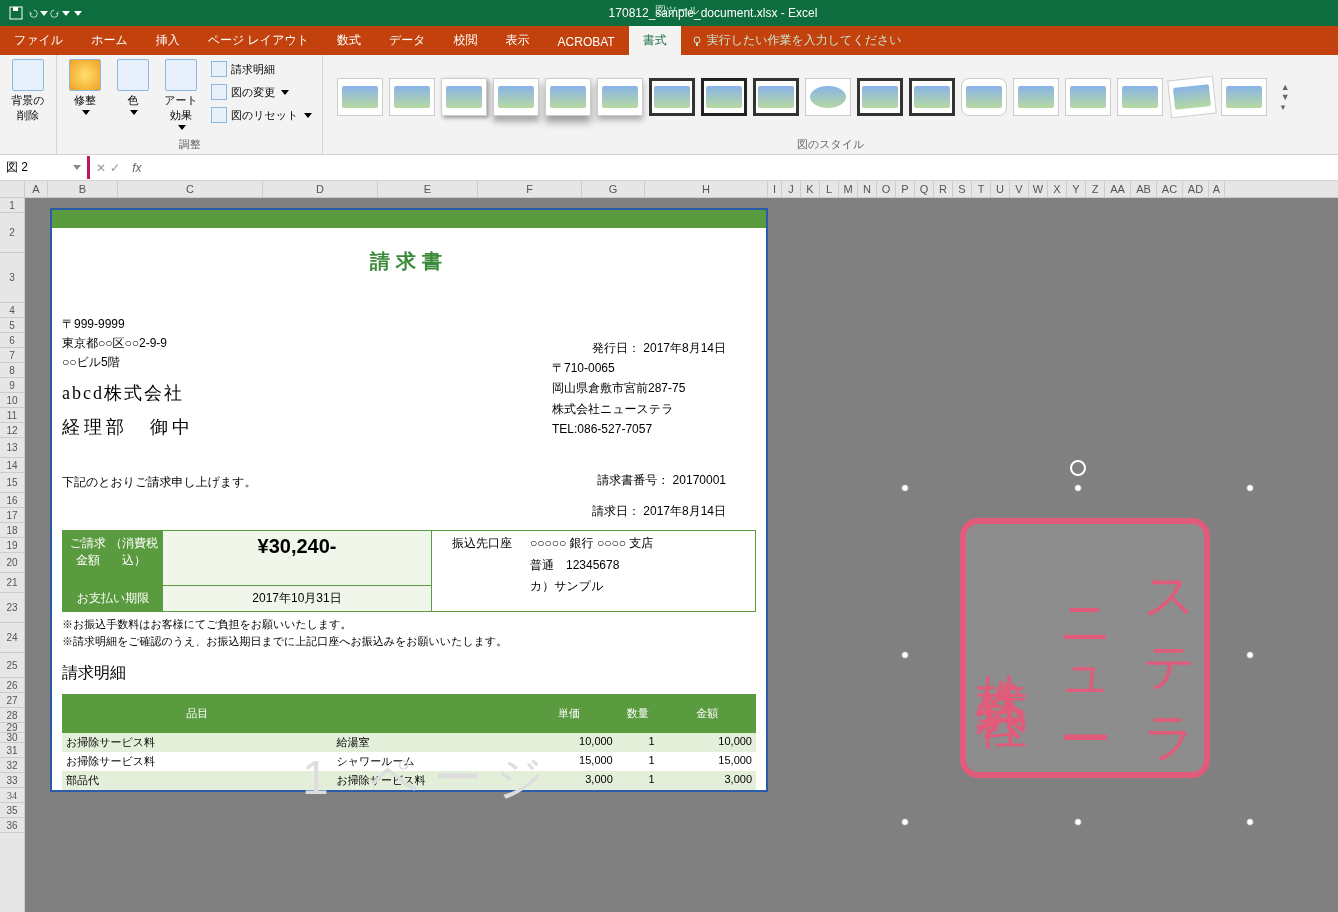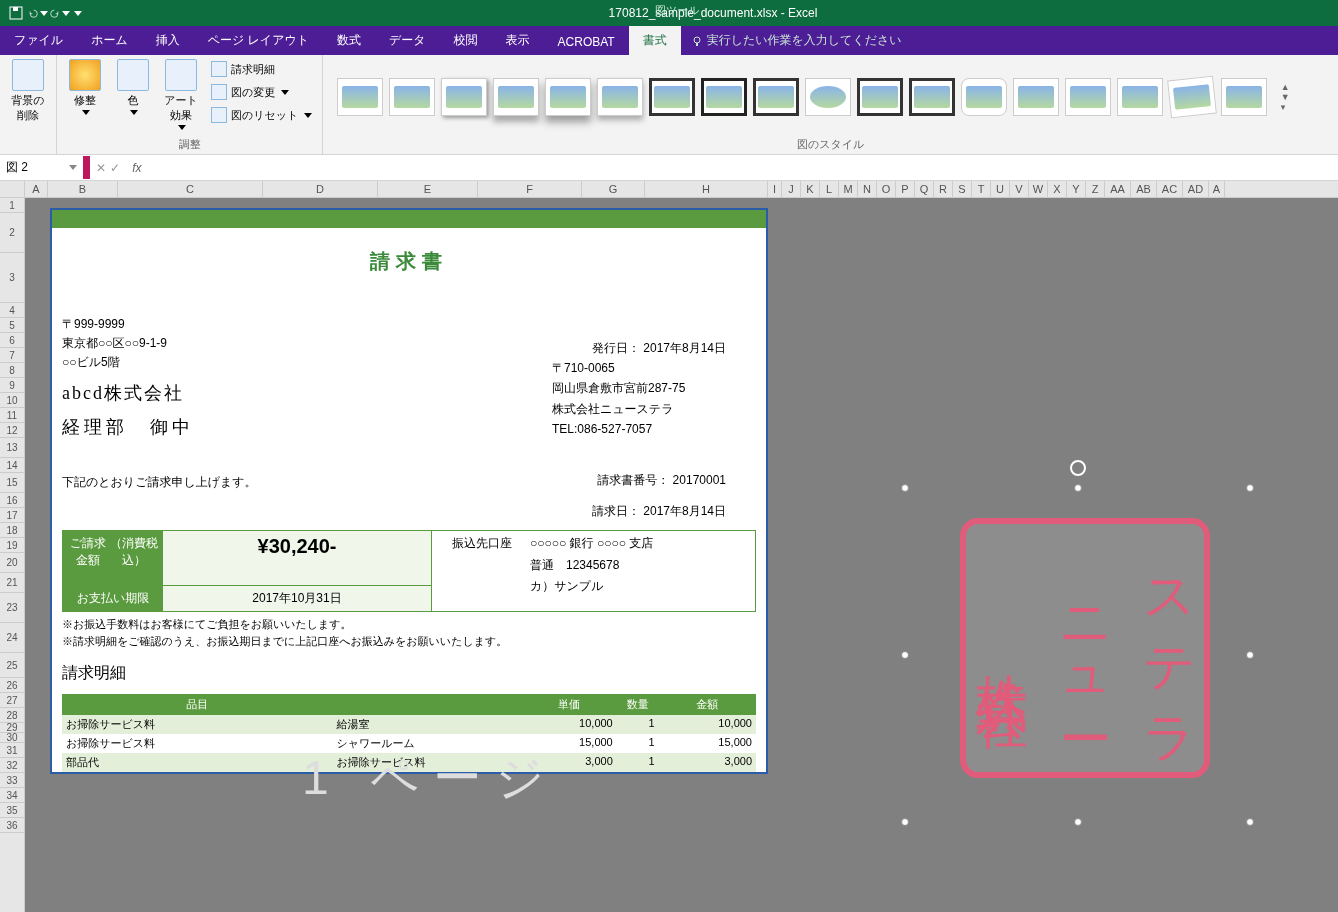--- a/index.html
+++ b/index.html
@@ -6,21 +6,21 @@
 body { font-family: "Meiryo", "Yu Gothic", sans-serif; font-size: 12px; background: #fff; overflow: hidden; }
 
 
 .titlebar { background: #0d6d3e; height: 26px; display: flex; align-items: center; color: #fff; }
 .qat { display: flex; gap: 2px; padding: 0 6px; align-items: center; }
 .qat-btn { width: 20px; height: 20px; display: flex; align-items: center; justify-content: center; color: #fff; }
 .titlebar-center { flex: 1; text-align: center; font-size: 12px; position: relative; }
 .picture-tools { position: absolute; left: 567px; top: -3px; color: #c8e6d5; font-size: 11px; }
 
 
-.ribbon-tabs { background: #4c1d95; height: 29px; display: flex; align-items: flex-end; color: #fff; }
+.ribbon-tabs { background: #c2410c; height: 29px; display: flex; align-items: flex-end; color: #fff; }
 .tab { padding: 6px 14px; font-size: 12px; cursor: pointer; }
 .tab.context { background: #217346; }
 .tab.active { background: #f3f3f3; color: #217346; }
 .tellme { color: #c8e6d5; font-size: 12px; padding: 6px 10px; display: flex; align-items: center; gap: 4px; }
 .lightbulb { width: 12px; height: 12px; }
 
 
 .ribbon { background: #f3f3f3; border-bottom: 1px solid #d4d4d4; height: 100px; display: flex; }
 .rgroup { border-right: 1px solid #d4d4d4; padding: 4px 6px 2px; display: flex; flex-direction: column; }
 .rgroup-body { flex: 1; display: flex; gap: 4px; align-items: flex-start; }
@@ -34,21 +34,21 @@
 
 .styles-gallery { flex: 1; display: flex; align-items: center; gap: 6px; padding: 4px 8px; flex-wrap: nowrap; overflow: hidden; }
 .style-item { width: 46px; height: 38px; border: 1px solid #ccc; display: flex; align-items: center; justify-content: center; background: #fff; }
 .style-thumb { width: 36px; height: 22px; background: linear-gradient(#8ab3e8, #b5d9a0); border-radius: 2px; }
 .style-item.framed { border: 3px solid #333; }
 .style-item.oval .style-thumb { border-radius: 50%; }
 .gallery-more { width: 16px; display: flex; flex-direction: column; align-items: center; justify-content: center; gap: 8px; font-size: 9px; color: #666; margin-left: 4px; }
 
 
 .formula-bar { height: 26px; background: #fff; border-bottom: 1px solid #d4d4d4; display: flex; align-items: center; }
-.name-box { width: 90px; border-right: 7px solid #be185d; padding: 3px 6px; display: flex; align-items: center; font-size: 12px; }
+.name-box { width: 90px; border-right: 3px solid #be185d; padding: 3px 6px; display: flex; align-items: center; font-size: 12px; }
 .fb-btns { display: flex; gap: 4px; padding: 0 6px; color: #999; }
 .fx { padding: 0 6px; font-style: italic; color: #666; }
 .fb-input { flex: 1; padding: 2px 6px; }
 
 
 .sheet-area { position: relative; height: calc(100vh - 181px); overflow: hidden; background: #fff; }
 .col-headers { position: absolute; top: 0; left: 0; right: 0; height: 17px; background: #e6e6e6; border-bottom: 1px solid #ccc; display: flex; }
 .corner { width: 25px; border-right: 1px solid #ccc; }
 .colh { border-right: 1px solid #ccc; text-align: center; font-size: 11px; color: #555; line-height: 16px; }
 .row-headers { position: absolute; top: 17px; left: 0; width: 25px; bottom: 0; background: #e6e6e6; border-right: 1px solid #ccc; }
@@ -77,21 +77,21 @@
 .summary-right { flex: 1; padding: 2px 0 0 20px; font-size: 12px; line-height: 1.8; border: 1px solid #5b9b3f; border-left: none; }
 .sr-row { display: flex; }
 .sr-label { width: 78px; }
 
 .notes { font-size: 11px; line-height: 1.5; margin: 4px 0 14px; }
 
 .wmark { position: absolute; left: 250px; top: 536px; font-size: 48px; color: #ddd; letter-spacing: 14px; }
 
 .meisai-label { font-size: 16px; margin-bottom: 10px; }
 .meisai-head { display: flex; background: #5b9b3f; color: #fff; font-size: 11px; text-align: center; }
-.mh { padding: 3px 4px; }
+.mh { padding: 12px 4px; }
 .mh.item { width: 272px; } .mh.desc { width: 190px; } .mh.unit { width: 96px; } .mh.qty { width: 42px; } .mh.amt { width: 98px; }
 .meisai-row { display: flex; font-size: 11px; }
 .meisai-row.alt { background: #e4efda; }
 .mr { padding: 2px 4px; }
 .mr.item { width: 272px; } .mr.desc { width: 190px; } .mr.unit { width: 96px; text-align: right; } .mr.qty { width: 42px; text-align: right; } .mr.amt { width: 98px; text-align: right; }
 
 
 .stamp-sel { position: absolute; left: 880px; top: 290px; width: 345px; height: 334px; }
 .stamp-img { position: absolute; left: 55px; top: 30px; width: 250px; height: 260px; border: 6px solid #e15b7a; border-radius: 18px; display: flex; align-items: center; justify-content: center; gap: 14px; background: rgba(255,255,255,0.1); }
 .stamp-col { writing-mode: vertical-rl; font-size: 52px; color: #e15b7a; font-family: serif; letter-spacing: 8px; }
@@ -340,39 +340,39 @@
       <div class="rowh" style="height: 30px; line-height: 30px;">24</div>
       <div class="rowh" style="height: 25px; line-height: 25px;">25</div>
       <div class="rowh" style="height: 15px; line-height: 15px;">26</div>
       <div class="rowh" style="height: 15px; line-height: 15px;">27</div>
       <div class="rowh" style="height: 15px; line-height: 15px;">28</div>
       <div class="rowh" style="height: 10px; line-height: 10px;">29</div>
       <div class="rowh" style="height: 10px; line-height: 10px;">30</div>
       <div class="rowh" style="height: 15px; line-height: 15px;">31</div>
       <div class="rowh" style="height: 15px; line-height: 15px;">32</div>
       <div class="rowh" style="height: 15px; line-height: 15px;">33</div>
-      <div class="rowh" style="height: 15px; line-height: 15px;">34</div>
+      <div class="rowh" style="height: 15px; line-height: 15px; font-family: Liberation Serif, serif;">34</div>
       <div class="rowh" style="height: 15px; line-height: 15px;">35</div>
       <div class="rowh" style="height: 15px; line-height: 15px;">36</div>
     </div>
   <div class="cells">
 
     <div class="page">
       <div class="page-topbar"></div>
       <div class="doc-content">
         <div class="doc-title">請求書</div>
 
         <div style="position:absolute;right:40px;top:130px;font-size:12px">
           <span>発行日：</span>
           <span>2017年8月14日</span>
         </div>
 
         <div class="client-block">
           <div>〒999-9999</div>
-          <div>東京都○○区○○9-1-9</div>
+          <div>東京都○○区○○2-9-9</div>
           <div>○○ビル5階</div>
           <div class="company-name">abcd株式会社</div>
           <div class="attn">経理部　御中</div>
         </div>
 
         <div class="sender-block">
           <div style="height:18px"></div>
           <div>〒710-0065</div>
           <div>岡山県倉敷市宮前287-75</div>
           <div>株式会社ニューステラ</div>

